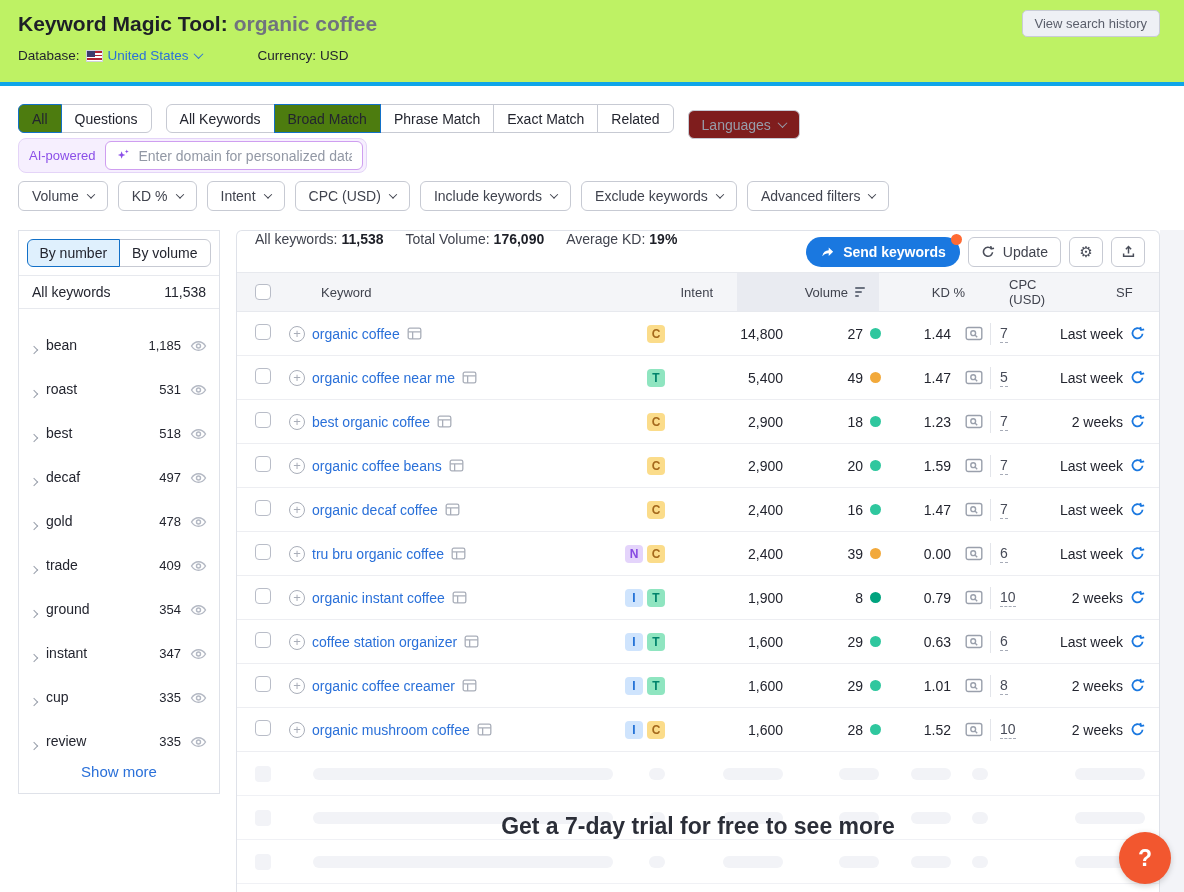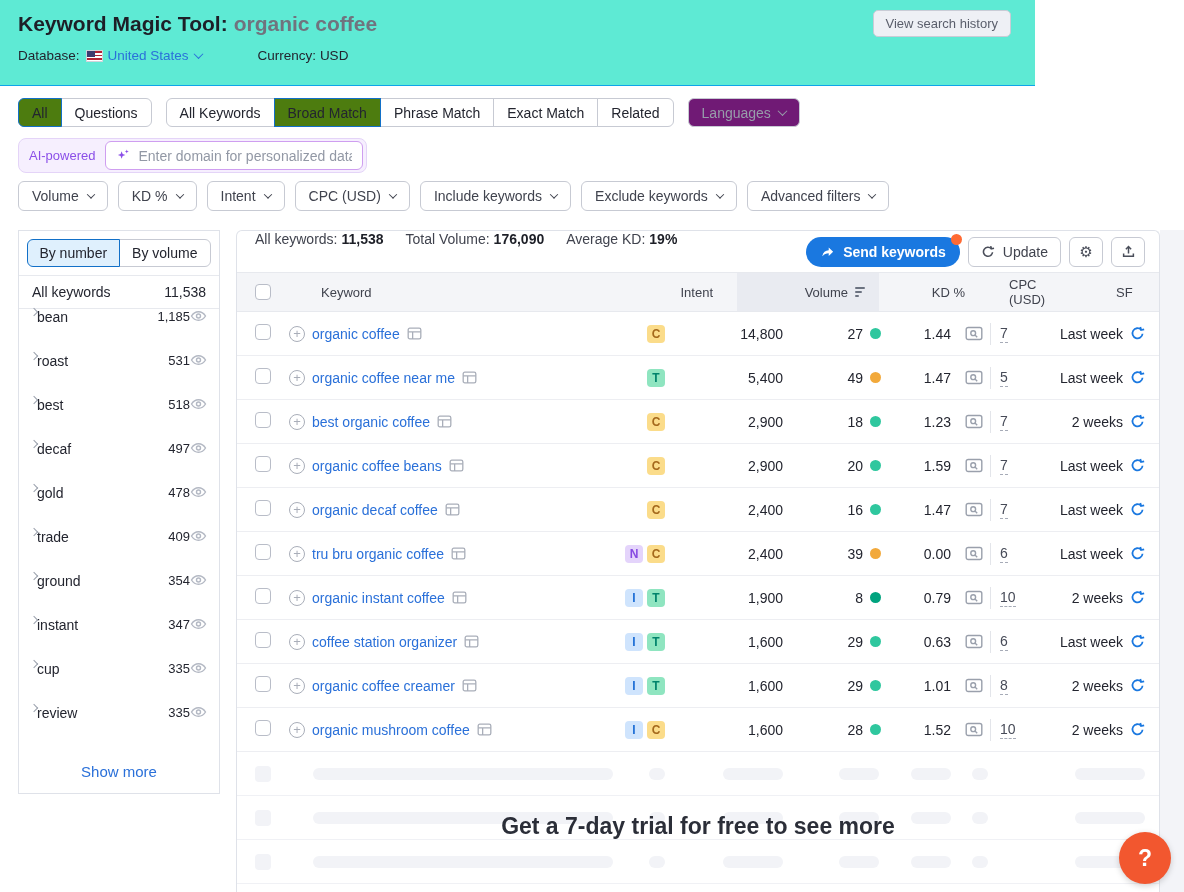--- a/index.html
+++ b/index.html
@@ -1,21 +1,21 @@
 <!DOCTYPE html>
 <html><head>
 <meta charset="utf-8">
 <style>
   * { box-sizing: border-box; margin: 0; padding: 0; }
   html,body { width:1184px; height:892px; overflow:hidden; background:#fff;
     font-family:"Liberation Sans", sans-serif; color:#23252f; }
   .page { position:relative; width:1184px; height:892px; }
 
   
-  .hdr { position:absolute; top:0; left:0; width:1035px; height:86px; border-bottom:1px solid #0ea5e9; background:#5eead4; }
+  .hdr { position:absolute; top:0; left:0; width:1184px; height:86px; border-bottom:4px solid #0ea5e9; background:#bef264; }
   .title-row { position:absolute; top:12px; left:18px; font-size:21px; font-weight:700; color:#1d1f27; }
   .title-row .query { color:#70737e; font-weight:600; margin-left:6px; }
   .btn-history { position:absolute; top:10px; right:24px; height:27px; padding:0 12px; font-size:13px;
     color:#5a5e6b; background:#eef0f5; border:1px solid #c9ccd6; border-radius:5px; cursor:pointer;
     font-family:"Liberation Sans", sans-serif; }
   .meta-row { position:absolute; top:48px; left:18px; display:flex; align-items:center; font-size:13.5px; }
   .flag { display:inline-block; width:17px; height:12px; margin:0 5px 0 6px; position:relative; border:0.5px solid #d0d3da;
     background:repeating-linear-gradient(180deg,#b22234 0 1.8px,#fff 1.8px 3.6px); }
   .flag::after { content:""; position:absolute; left:0; top:0; width:8px; height:6.5px; background:#3c3b6e; }
   .db-link { color:#2a70d9; display:inline-flex; align-items:center; gap:6px; cursor:pointer; }
@@ -25,22 +25,22 @@
   .chev.right { transform:rotate(-45deg); }
 
   
   .tabsrow { position:absolute; top:98px; left:18px; display:flex; align-items:center; gap:14px; }
   .seg { display:flex; }
   .seg button { height:29px; padding:0 13px; background:#fff; border:1px solid #c7cad3; font-size:14px; color:#23252f;
     cursor:pointer; margin-left:-1px; position:relative; font-family:"Liberation Sans", sans-serif; }
   .seg button:first-child { margin-left:0; border-radius:6px 0 0 6px; }
   .seg button:last-child { border-radius:0 6px 6px 0; }
   .seg button.sel { background:#4d7c0f; border-color:#1270c8; z-index:2; }
-  .btn-lang { height:29px; padding:0 13px; background:#701a75; border:1px solid #c7cad3; border-radius:6px; font-size:14px;
-    color:#979daa; display:flex; align-items:center; gap:8px; cursor:pointer; font-family:"Liberation Sans", sans-serif; }
+  .btn-lang { height:29px; padding:0 13px; background:#7f1d1d; border:1px solid #c7cad3; border-radius:6px; font-size:14px;
+    color:#979daa; display:flex; align-items:center; gap:8px; cursor:pointer; font-family:"Liberation Sans", sans-serif;margin-top:12px; }
 
   
   .aiwrap { position:absolute; top:138px; left:18px; height:35px; display:flex; align-items:center;
     background:#f6effe; border:1px solid #e4d4f8; border-radius:8px; padding:0 3px 0 0; }
   .ai-badge { font-size:13px; color:#8b4fe8; padding:0 10px; }
   .ai-input { height:29px; width:258px; background:#fff; border:1px solid #cf9ef0; border-radius:6px;
     display:flex; align-items:center; gap:7px; padding:0 10px; }
   .ai-input input { border:none; outline:none; flex:1; font-size:14px; color:#23252f;
     font-family:"Liberation Sans", sans-serif; background:transparent; }
   .ai-input input::placeholder { color:#9298a5; }
@@ -54,21 +54,21 @@
   
   .sidebar { position:absolute; top:230px; left:18px; width:202px; background:#fff; border:1px solid #dfe2e9; border-radius:0; }
   .side-toggle { display:flex; padding:8px; }
   .side-toggle button { flex:1; height:28px; background:#fff; border:1px solid #c7cad3; font-size:14px; color:#23252f;
     cursor:pointer; margin-left:-1px; position:relative; font-family:"Liberation Sans", sans-serif; }
   .side-toggle button:first-child { margin-left:0; border-radius:6px 0 0 6px; }
   .side-toggle button:last-child { border-radius:0 6px 6px 0; }
   .side-toggle button.sel { background:#dff0fd; border-color:#1270c8; z-index:2; }
   .side-all { display:flex; justify-content:space-between; align-items:center; padding:8px 13px; font-size:14px;
     border-top:1px solid #e7e9ee; border-bottom:1px solid #e7e9ee; }
-  .side-item { display:flex; align-items:flex-start; height:44px; padding:0 12px; cursor:pointer; }
+  .side-item { display:flex; align-items:flex-end; height:44px; padding:0 12px; gap:9px; cursor:pointer; }
   .side-item .chev { color:#9aa0ac; width:6px; height:6px; flex:none; }
   .side-label { font-size:14px; color:#23252f; flex:1; }
   .side-count { font-size:13px; color:#23252f; }
   .eye { flex:none; }
   .show-more { height:44px; display:flex; align-items:center; justify-content:center; font-size:15px; color:#2a70d9; cursor:pointer; }
 
   
   .card { position:absolute; top:230px; left:236px; width:924px; height:662px; background:#fff;
     border:1px solid #dfe2e9; border-radius:6px 6px 0 0; border-bottom:none; overflow:hidden;
     --cols:52px 276px 100px 142px 82px 74px 80px 118px; }

